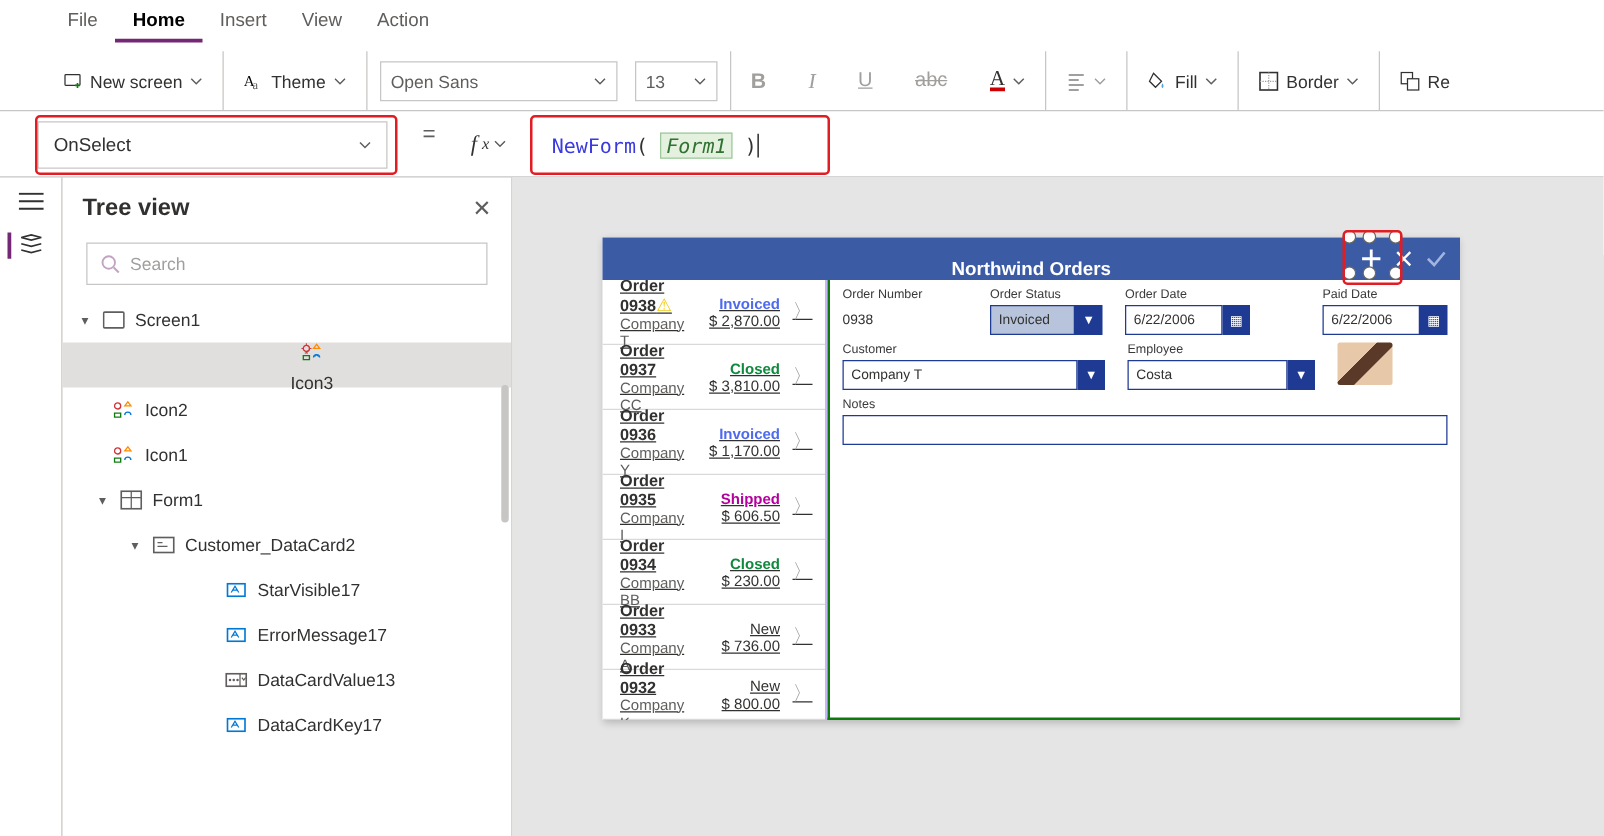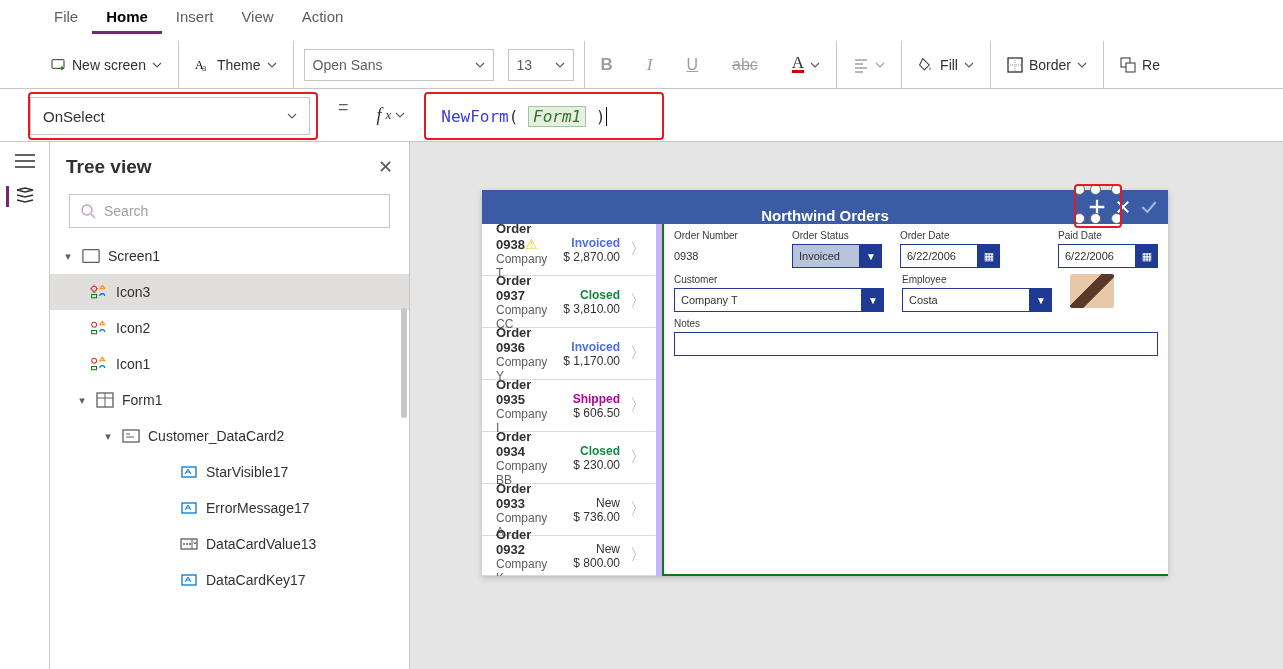--- a/index.html
+++ b/index.html
@@ -53,35 +53,35 @@
   
   .tree-panel{width:360px;border-right:1px solid var(--border-gray);display:flex;flex-direction:column;position:relative;}
   .tree-head{display:flex;align-items:center;justify-content:space-between;padding:14px 16px 10px 16px;}
   .tree-title{font-size:19px;font-weight:600;}
   .close-x{font-size:18px;color:#605e5c;cursor:pointer;}
   .search-wrap{margin:6px 19px 10px;}
   .search{width:100%;height:34px;border:1px solid var(--border-gray);display:flex;align-items:center;padding:0 10px;gap:8px;color:#a19f9d;}
   .tree{flex:1;overflow:auto;position:relative;padding-bottom:10px;}
   .scrollbar-fake{position:absolute;right:2px;top:70px;width:6px;height:110px;background:#c8c6c4;border-radius:3px;}
   .node{display:flex;align-items:center;height:36px;padding-left:12px;gap:8px;cursor:pointer;}
-  .node.selected{background:var(--sel-gray);}
+  .node.selected{background:var(--sel-gray);flex-direction:column;}
   .caret{width:12px;display:inline-flex;justify-content:center;color:#605e5c;font-size:11px;}
   .ind1{padding-left:40px;} .ind2{padding-left:66px;} .ind4{padding-left:130px;}
   .node-ico{width:18px;height:16px;flex:none;}
 
   
   .canvas{flex:1;background:#e5e5e5;position:relative;overflow:hidden;}
   .app{position:absolute;left:72px;top:48px;width:686px;background:#fff;box-shadow:0 2px 6px rgba(0,0,0,0.2);}
   .app-header{height:34px;background:var(--primary-blue);color:#fff;display:flex;align-items:flex-end;justify-content:center;font-weight:600;font-size:15px;position:relative;}
   .hdr-icon{position:absolute;top:4px;width:26px;height:26px;display:flex;align-items:center;justify-content:center;}
   .plus-sel{right:58px;}
   .xic{right:32px;color:#fff;}
   .checkic{right:6px;color:#9fb4e0;}
   .app-body{display:flex;height:352px;}
-  .orders{width:224px;border-right:6px solid #c4b5fd;overflow:hidden;}
+  .orders{width:224px;border-right:2px solid #c4b5fd;overflow:hidden;text-decoration:underline;}
   .order-row{display:flex;align-items:center;height:52px;border-bottom:1px solid #d9d9d9;padding:6px 6px 6px 14px;gap:6px;}
   .order-left{flex:1;}
   .order-right{width:70px;text-align:right;}
   .order-id{font-weight:600;font-size:13px;}
   .order-co{font-size:12px;color:#605e5c;}
   .order-status{font-size:12px;font-weight:600;}
   .st-invoiced{color:var(--link-blue);} .st-closed{color:var(--green);} .st-shipped{color:var(--magenta);} .st-new{color:#323130;font-weight:400;}
   .order-amt{font-size:12px;}
   .go{color:#a19f9d;font-size:16px;padding:0 4px;}
   .warn{color:#f2c811;}

